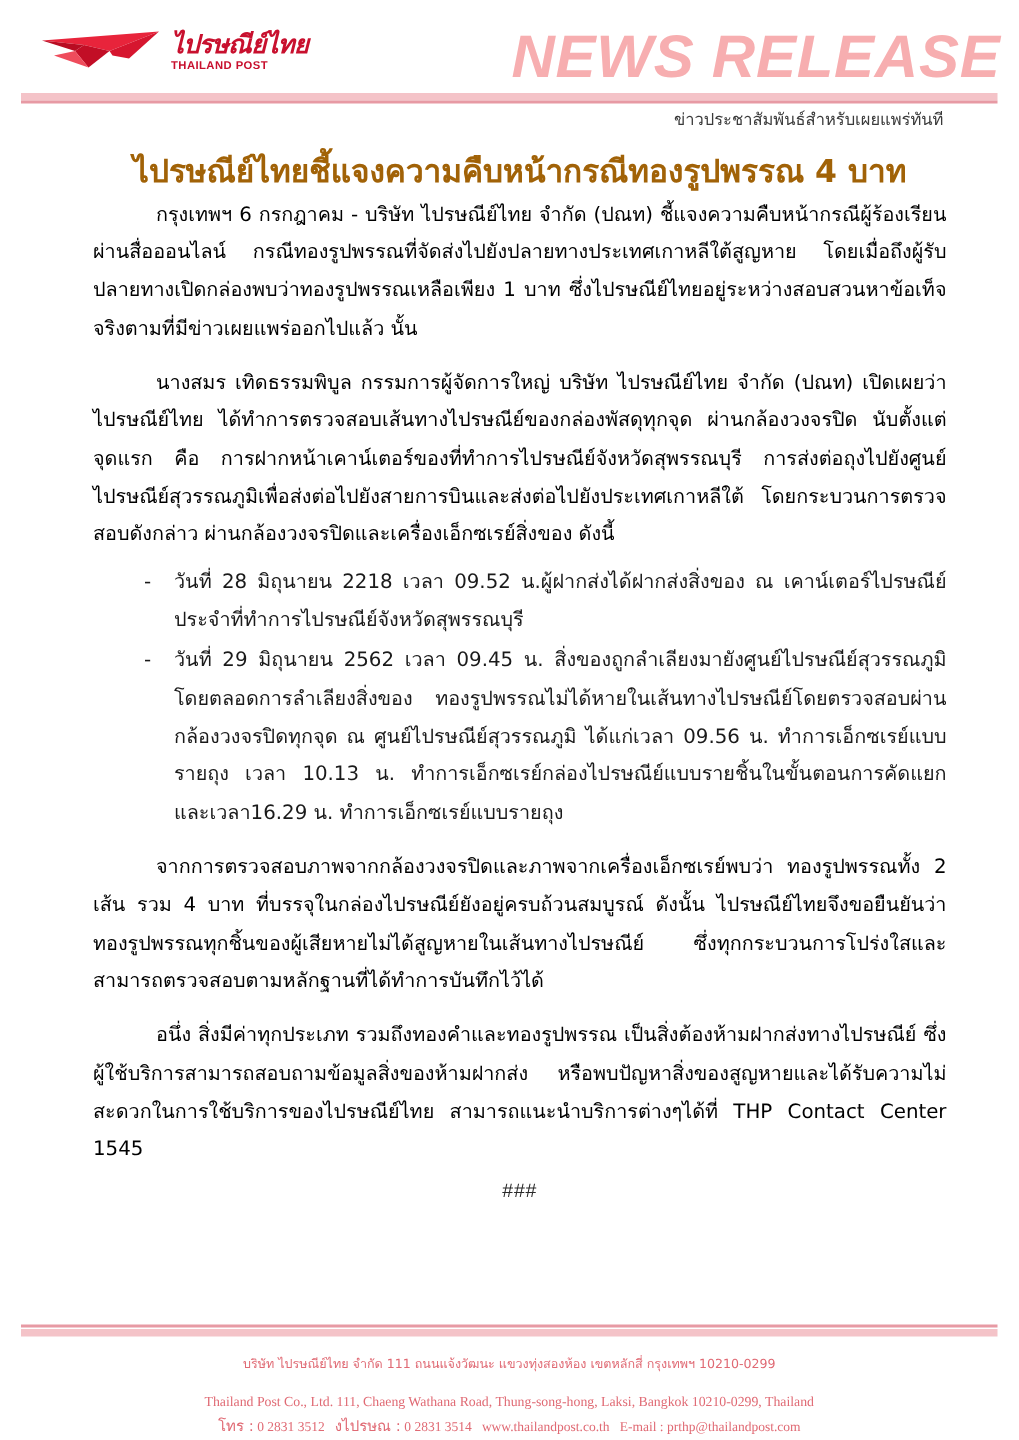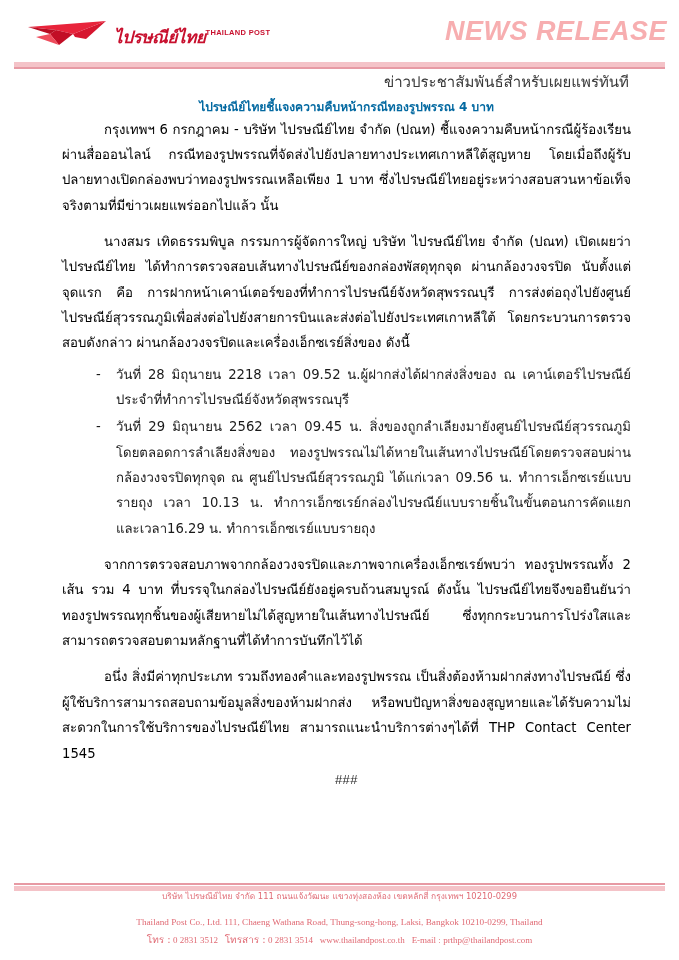--- a/index.html
+++ b/index.html
@@ -41,20 +41,21 @@
   }
 
   .logo-mark {
     width: 84px;
     height: 30px;
     display: block;
   }
 
   .logo-wordmark {
     display: flex;
+    flex-direction: column;
     align-items: flex-start;
     line-height: 1;
     padding-bottom: 1px;
   }
   .logo-th {
     font-size: 17px;
     font-weight: bold;
     font-style: italic;
     color: #c8102e;
     letter-spacing: -0.4px;
@@ -67,21 +68,21 @@
     color: #c8102e;
     letter-spacing: 0.3px;
     margin-top: 0px;
     font-family: "Liberation Sans", sans-serif;
   }
 
   .news-release {
     position: absolute;
     right: 12px;
     top: 18px;
-    font-size: 27px;
+    font-size: 40px;
     line-height: 1;
     font-weight: bold;
     font-style: italic;
     color: #f7aeb0;
     letter-spacing: 0.5px;
     font-family: "Liberation Sans", sans-serif;
     white-space: nowrap;
   }
 
   .rule-thick-top {
@@ -98,42 +99,42 @@
     right: 14px;
     top: 67px;
     height: 2px;
     background: #e79aa4;
   }
 
   .tagline {
     position: absolute;
     right: 50px;
     top: 70px;
-    font-size: 15px;
+    font-size: 11px;
     color: #3a3a3a;
     font-family: Liberation Serif, serif;
     white-space: nowrap;
   }
 
   
   .content {
     position: absolute;
     left: 0;
     top: 90px;
     width: 679px;
     padding: 0 48px 0 62px;
     box-sizing: border-box;
   }
 
   .doc-title {
     text-align: center;
-    font-size: 12px;
+    font-size: 21px;
     font-weight: bold;
     line-height: 1.55;
-    color: #0369a1;
+    color: #a16207;
     font-family: "DejaVu Sans", sans-serif;
     margin: 8px 0 0 0;
   }
   .doc-title .line2 { display: block; }
 
   p.body-par {
     font-size: 13.2px;
     line-height: 1.92;
     color: #000000;
     text-align: justify;
@@ -195,21 +196,21 @@
     position: absolute;
     left: 14px;
     right: 14px;
     bottom: 69px;
     height: 5px;
     background: #f4c3c8;
   }
   .footer-lines {
     position: absolute;
     left: 0;
-    bottom: 12px;
+    bottom: 0;
     width: 679px;
     text-align: center;
     color: #e06a74;
   }
   .footer-th {
     font-size: 8.4px;
     line-height: 1.65;
     font-family: "DejaVu Sans", sans-serif;
     color: #e06a74;
   }
@@ -290,21 +291,21 @@
     <div class="rule-thin-bot"></div>
     <div class="rule-thick-bot"></div>
 
     <div class="footer-lines">
       <div class="footer-th">บริษัท ไปรษณีย์ไทย จำกัด 111 ถนนแจ้งวัฒนะ แขวงทุ่งสองห้อง เขตหลักสี่ กรุงเทพฯ 10210-0299</div>
       <div class="footer-en">Thailand Post Co., Ltd. 111, Chaeng Wathana Road, Thung-song-hong, Laksi, Bangkok 10210-0299, Thailand</div>
       <div class="footer-contact">
         <span class="th-inline">โทร :</span>
         <span>0 2831 3512</span>
         &nbsp;
-        <span class="th-inline">โทรสาร :</span>
+        <span class="th-inline">งไปรษณ :</span>
         <span>0 2831 3514</span>
         &nbsp;
         <span>www.thailandpost.co.th</span>
         &nbsp;
         <span>E-mail :</span>
         <span>prthp@thailandpost.com</span>
       </div>
     </div>
   </div>
 

